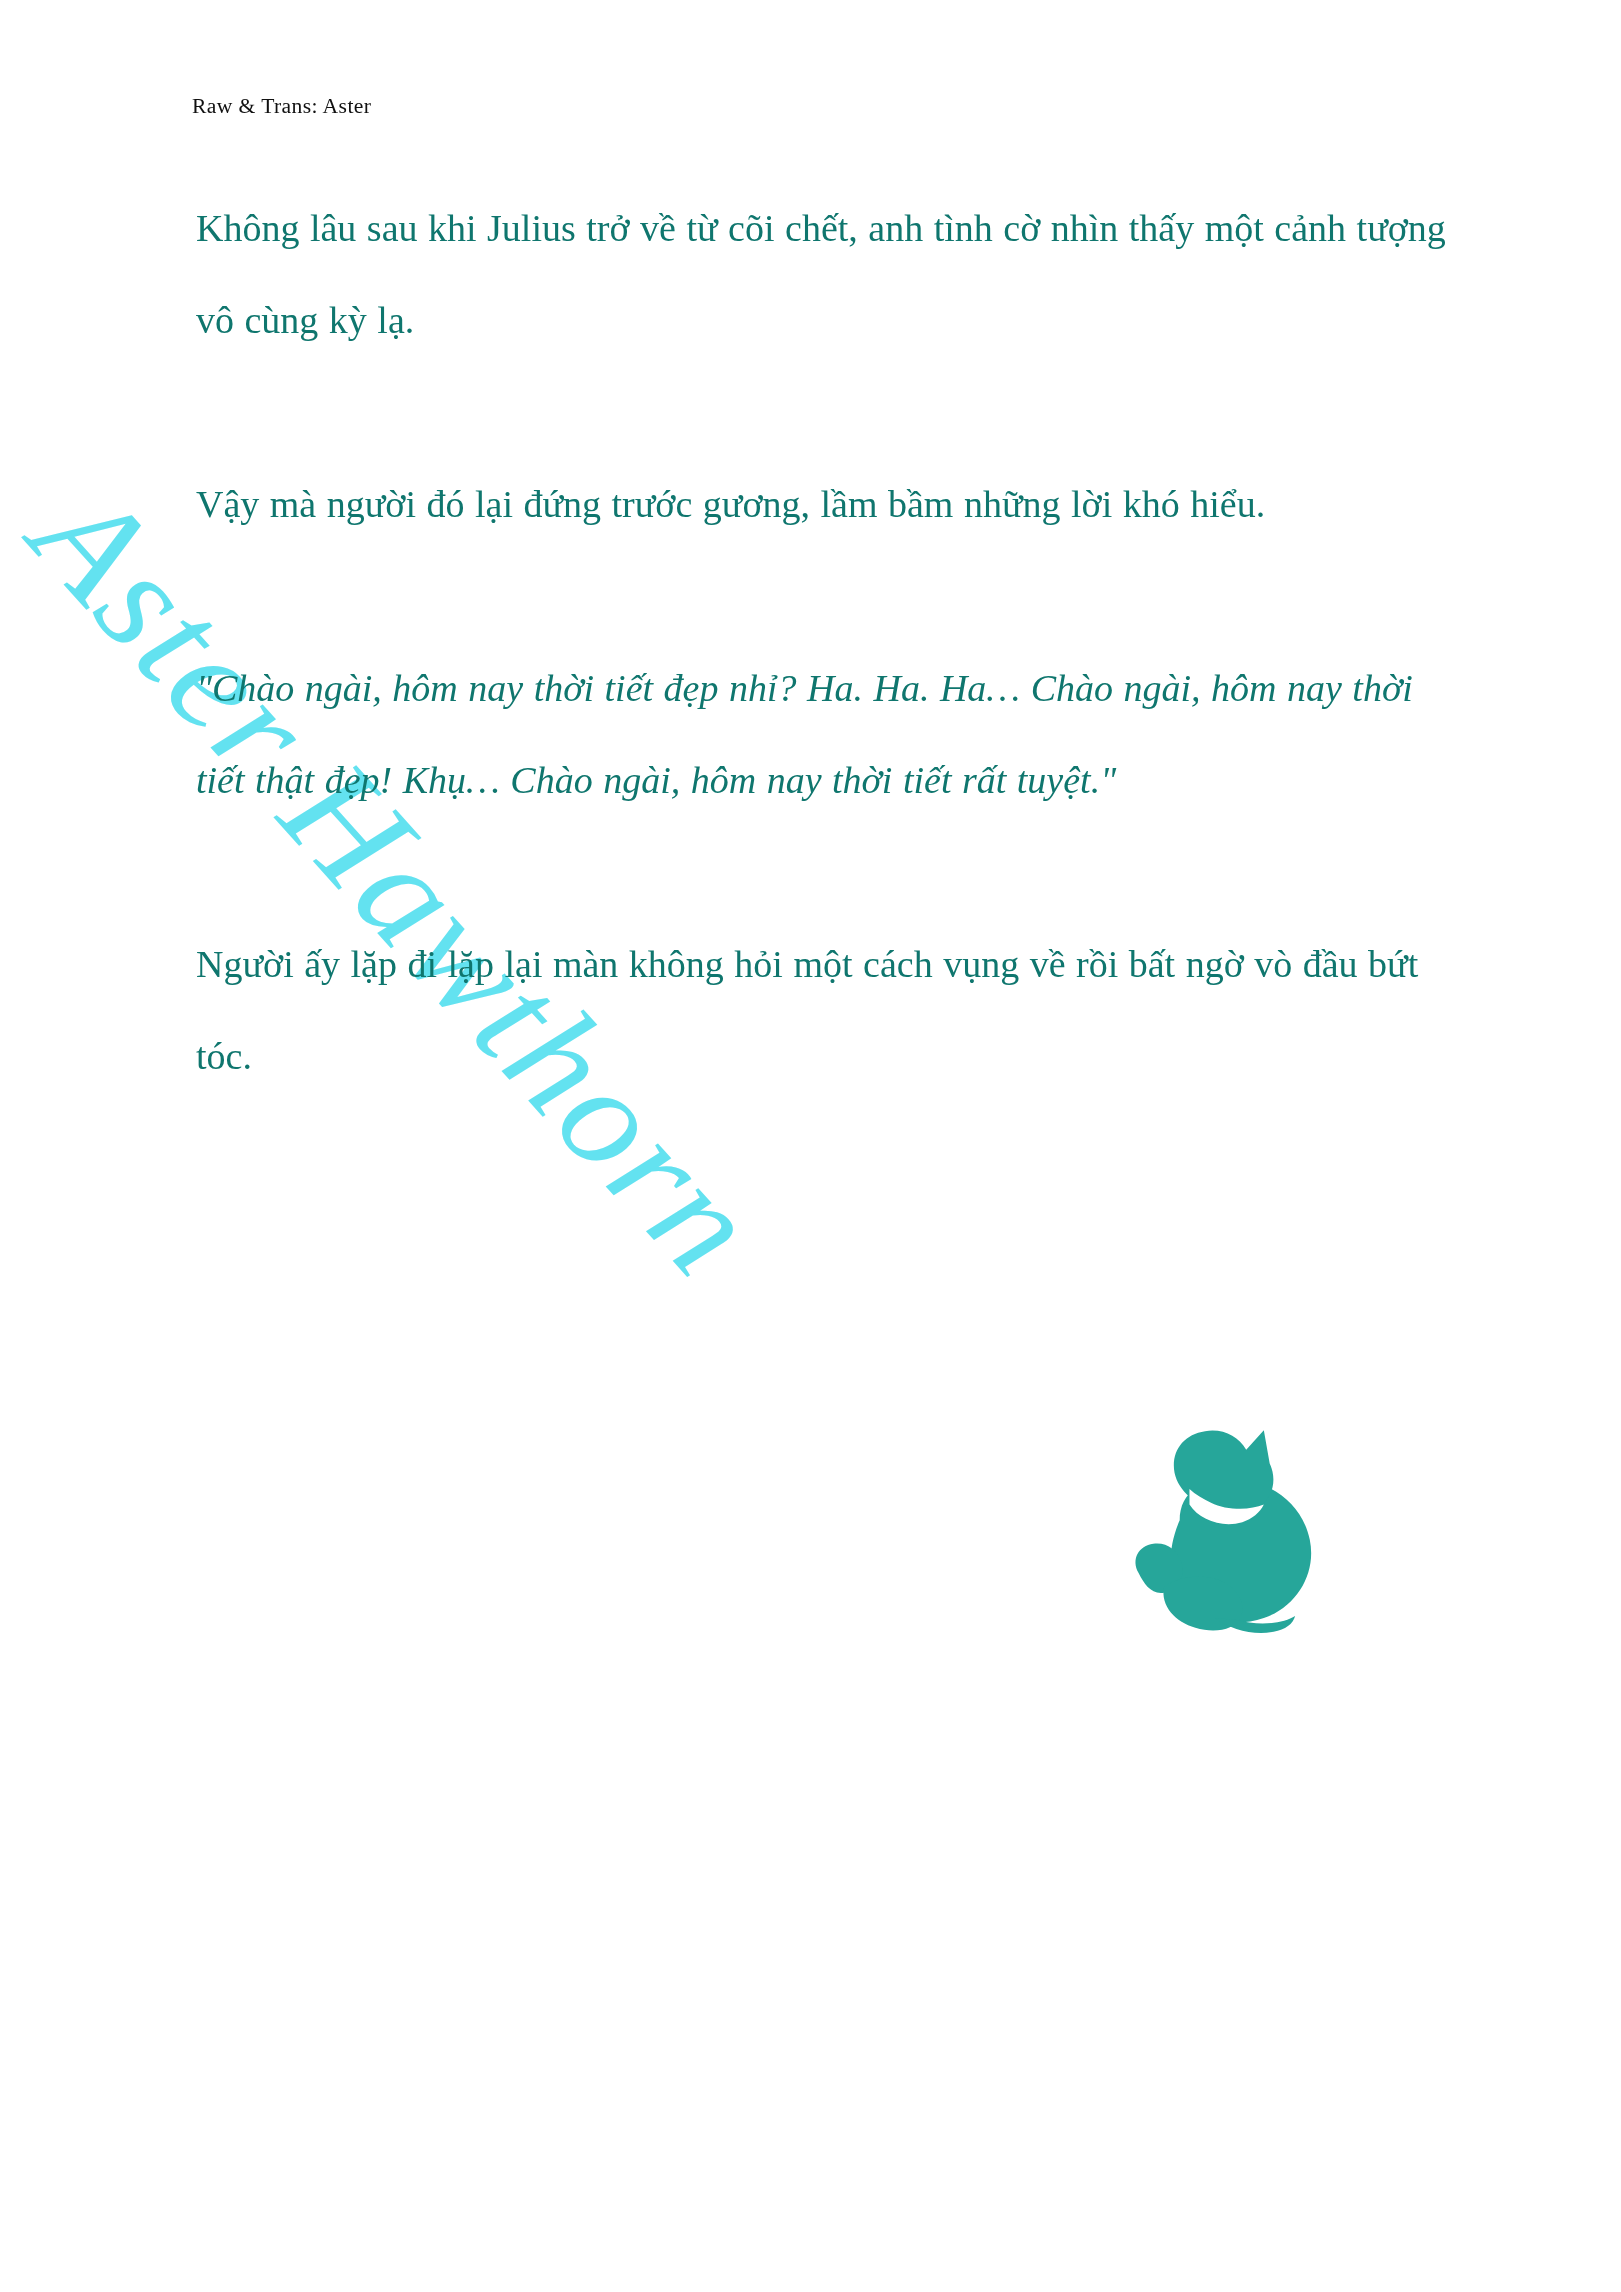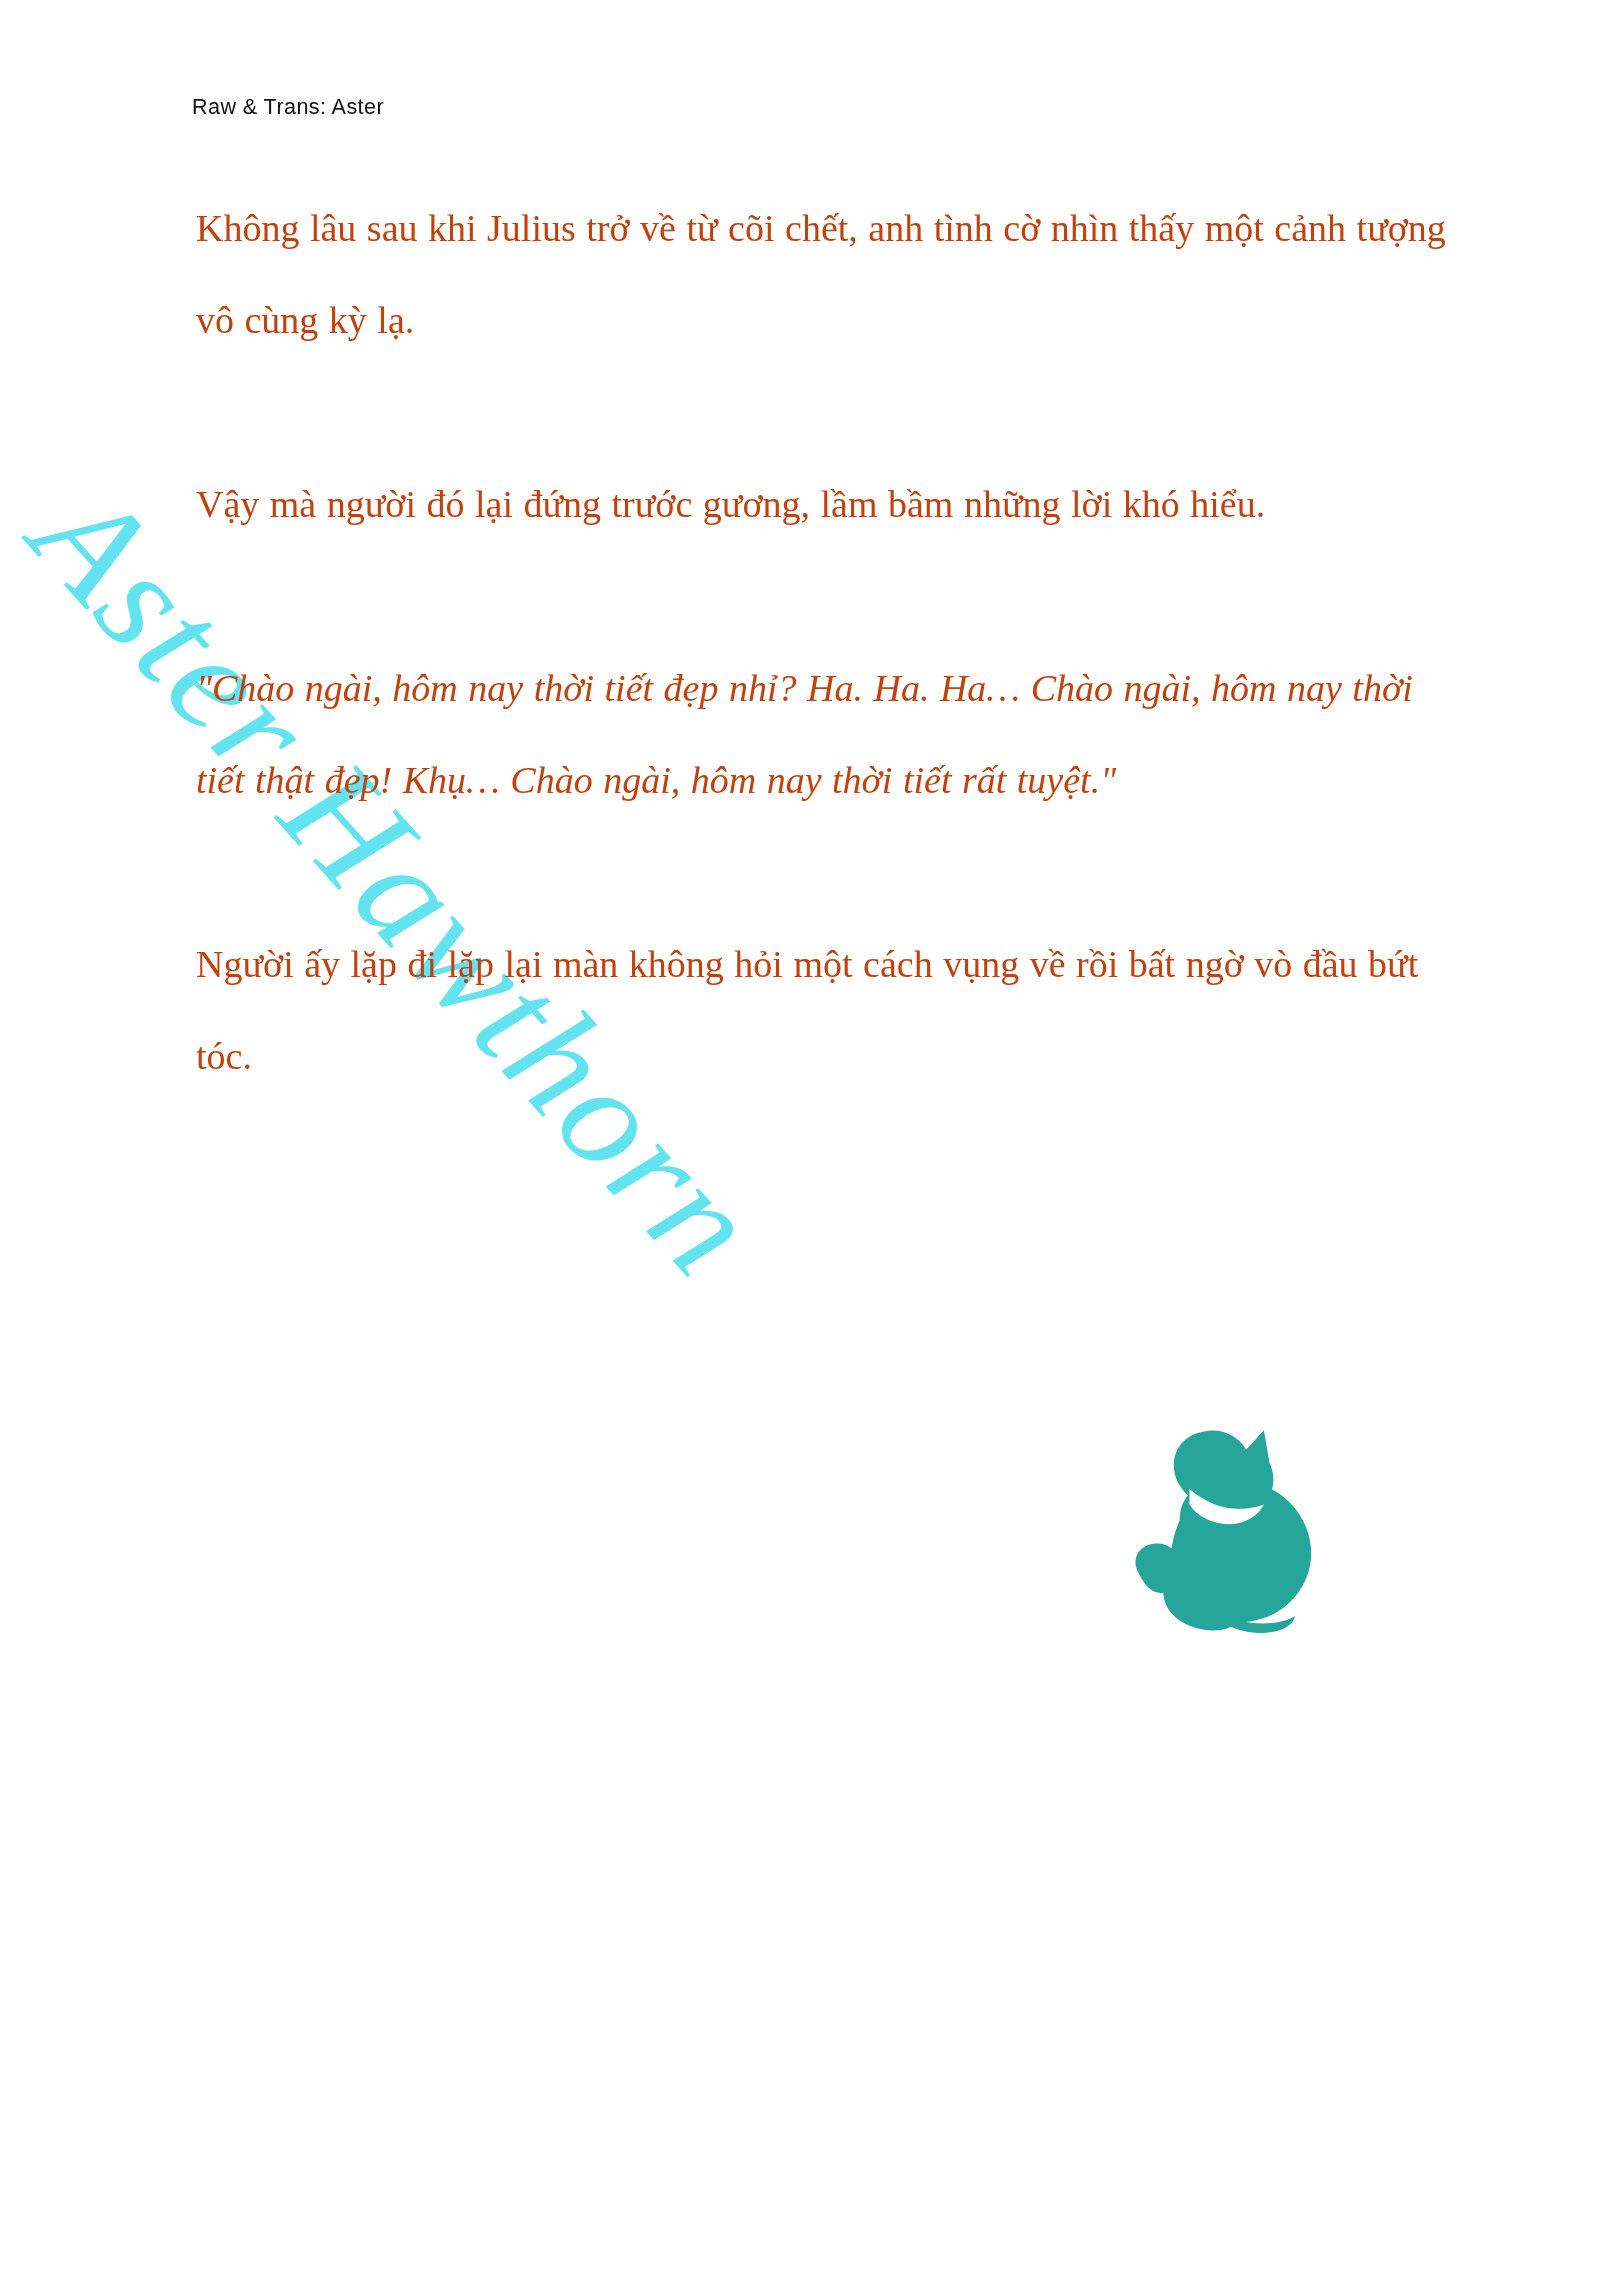--- a/index.html
+++ b/index.html
@@ -16,40 +16,40 @@
     background: #ffffff;
     overflow: hidden;
     font-family: "Liberation Serif", "DejaVu Serif", serif;
   }
 
   
   #header {
     position: absolute;
     left: 192px;
     top: 94px;
-    font-family: Liberation Sans, sans-serif;
+    font-family: Liberation Serif, serif;
     font-size: 21.6px;
     letter-spacing: 0.4px;
     color: #111111;
     white-space: nowrap;
   }
 
   
   #content {
     position: absolute;
     left: 196px;
     top: 182px;
     width: 1274px;
     z-index: 3;
   }
 
   .para {
     font-size: 38px;
     line-height: 92px;
-    color: #c2410c;
+    color: #0f766e;
     margin: 0 0 92px 0;
     text-align: left;
     word-spacing: 1px;
   }
 
   .para.italic {
     font-style: italic;
   }
 
   .para:last-child {

